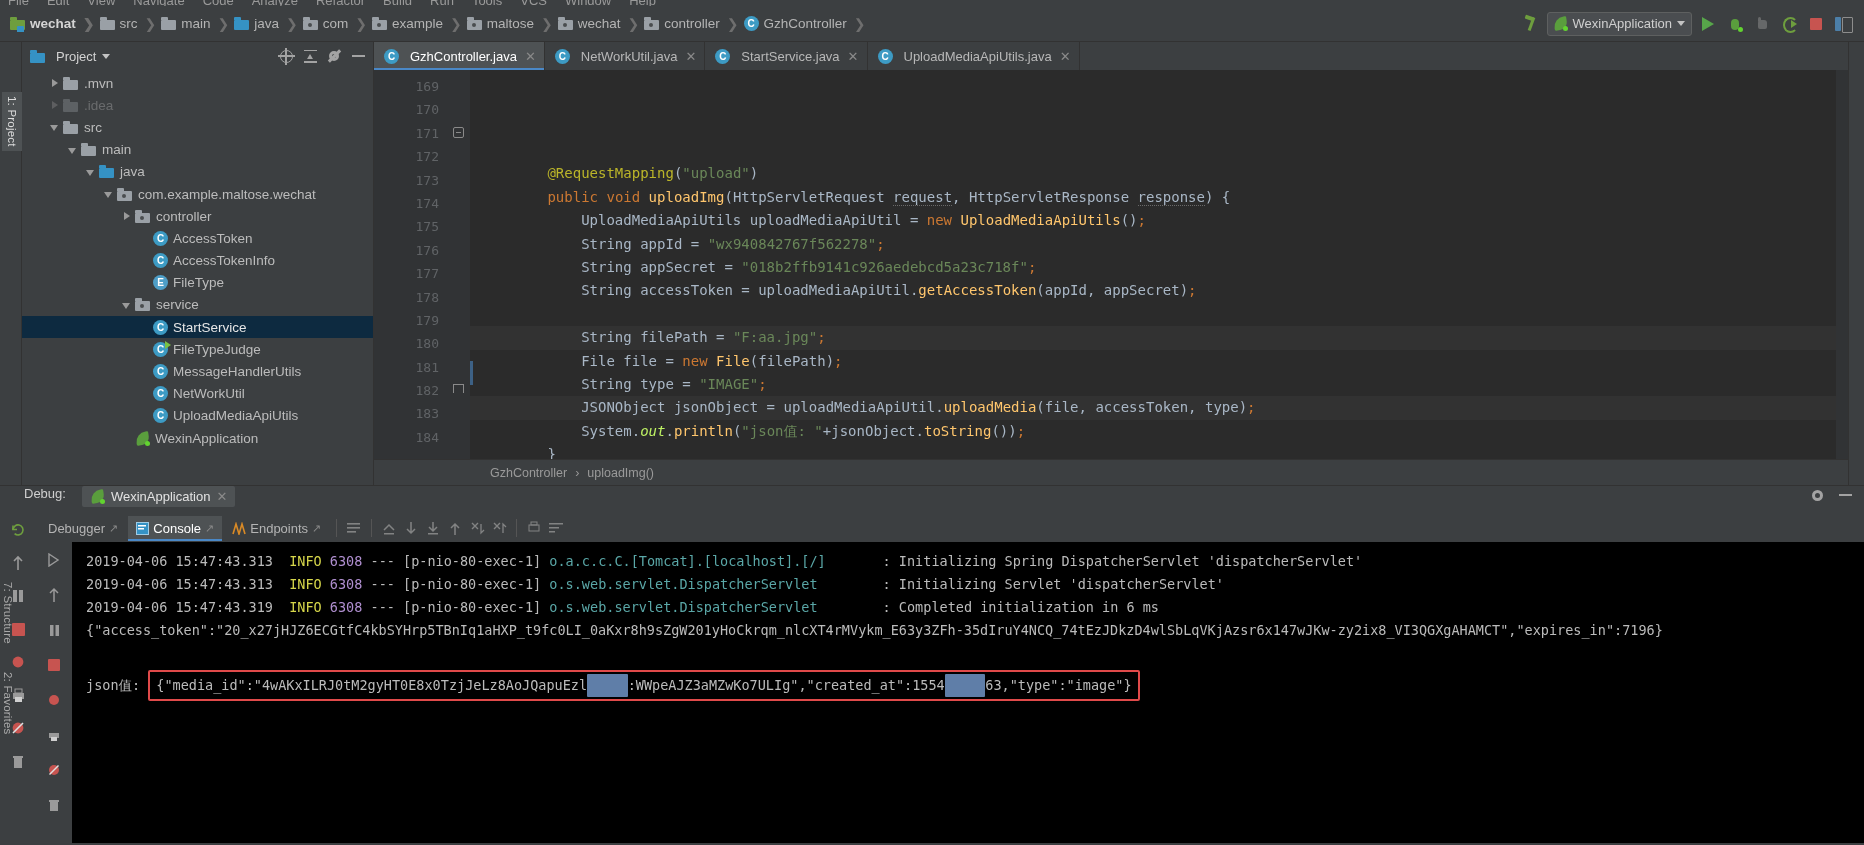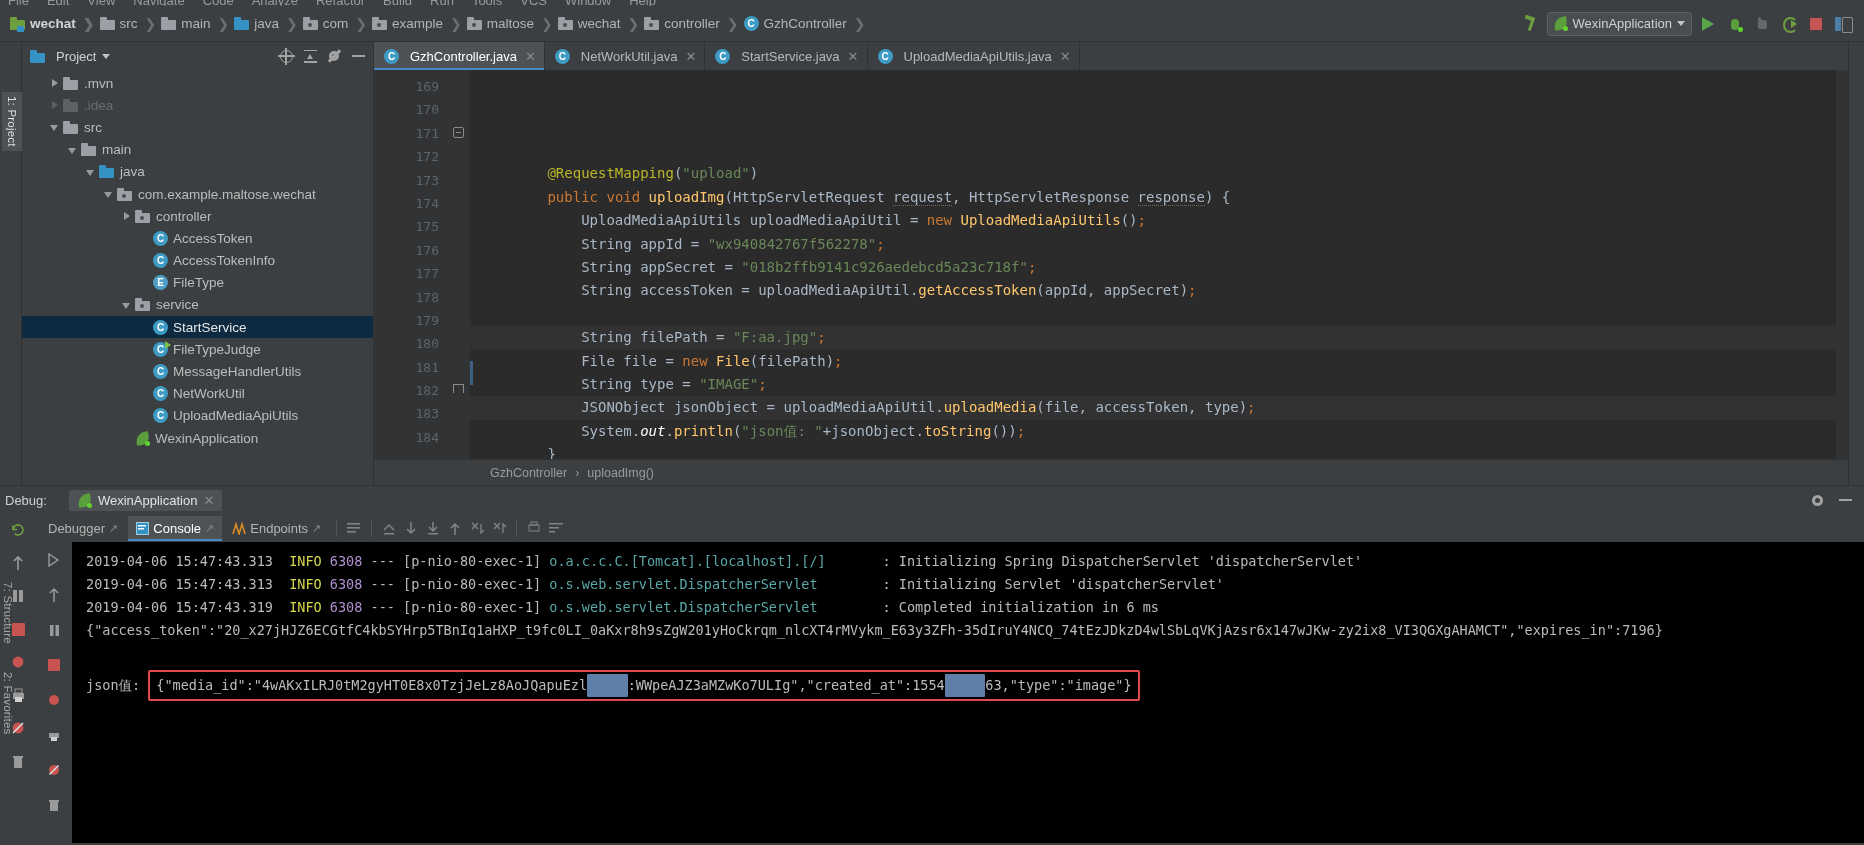--- a/index.html
+++ b/index.html
@@ -162,37 +162,37 @@
   .code {
     flex:1; padding-top:5px; font-family:"DejaVu Sans Mono", monospace; font-size:14px;
     color:#a9b7c6; white-space:pre; overflow:hidden; position:relative;
   }
   .code .ln { height:23.4px; line-height:23.4px; padding-left:10px; }
   .code .ln.hl { background:#323232; }
   .kw { color:#cc7832; }
   .str { color:#6a8759; }
   .ann { color:#bbb529; }
   .mth { color:#ffc66d; }
-  .fld { color:#ffffff; font-style:italic;text-align:center; }
+  .fld { color:#bef264; font-style:italic;text-align:center; }
   .cn  { color:#a9b7c6; }
   .param { color:#a9b7c6; border-bottom:1px dotted #6a6a6a; }
   .semi { color:#cc7832; }
   .scroll-mark { position:absolute; right:0; top:0; bottom:0; width:12px; background:#313335; }
   .blue-bar { position:absolute; left:0; width:3px; background:#3d6185; }
   .bcrumbbar {
     height:26px; flex:0 0 26px; background:#3c3f41; display:flex; align-items:center;
     padding-left:116px; font-size:12.5px; color:#9a9a9a; gap:8px; border-top:1px solid #323232;
   }
 
   
   .rightrail { width:16px; flex:0 0 16px; background:#3c3f41; border-left:1px solid #323232; }
 
   
   .debugpanel { height:358px; flex:0 0 358px; background:#3c3f41; display:flex; flex-direction:column; border-top:1px solid #323232; }
-  .dbghead { height:28px; display:flex; align-items:center; padding-left:5px; gap:22px; flex:0 0 28px; }
+  .dbghead { height:28px; display:flex; align-items:flex-start; padding-left:24px; gap:16px; flex:0 0 28px; }
   .dbghead .dlabel { font-size:13px; color:#cfcfcf; }
   .dbgtab {
     display:flex;align-items:center;gap:6px;background:#4e5254;padding:3px 8px;border-radius:2px;font-size:13px;color:#e2e2e2;cursor:pointer;
   }
   .dbghead .spacer { flex:1; }
   .dbgbody { flex:1; display:flex; min-height:0; }
   .dbgrail { width:36px; flex:0 0 36px; background:#3c3f41; display:flex; flex-direction:column; align-items:center; padding-top:6px; gap:13px; }
   .dbgrail .ic { width:20px; height:20px; display:flex; align-items:center; justify-content:center; cursor:pointer; }
   .dbgmain { flex:1; display:flex; flex-direction:column; min-width:0; }
   .subtabs { height:28px; flex:0 0 28px; display:flex; align-items:center; gap:2px; padding-left:4px; }

